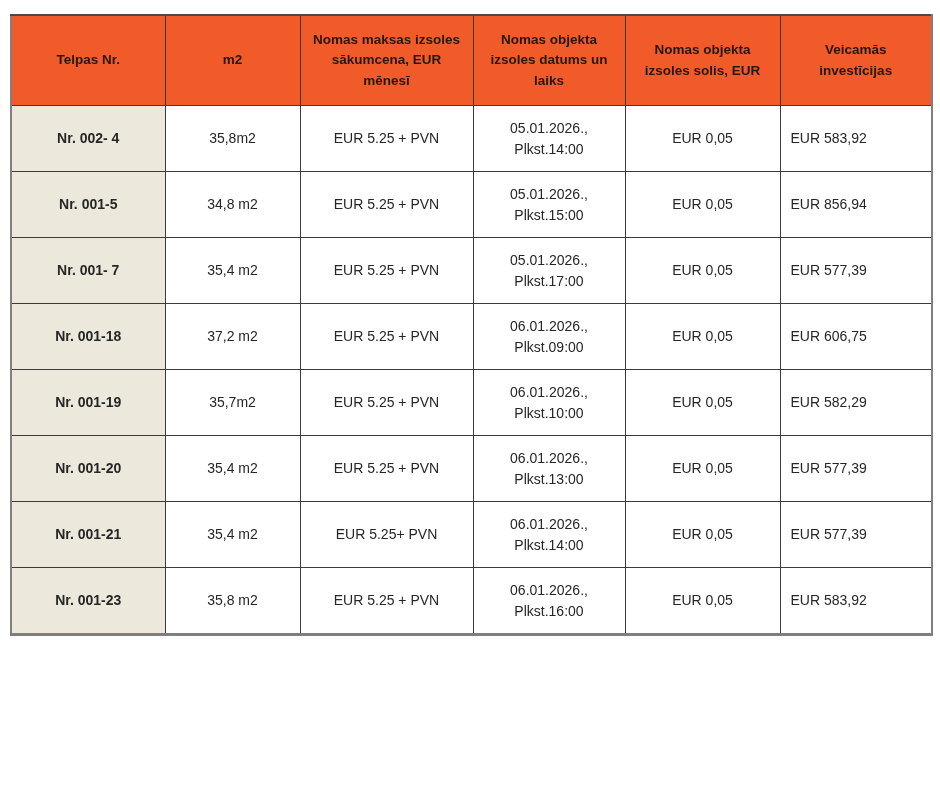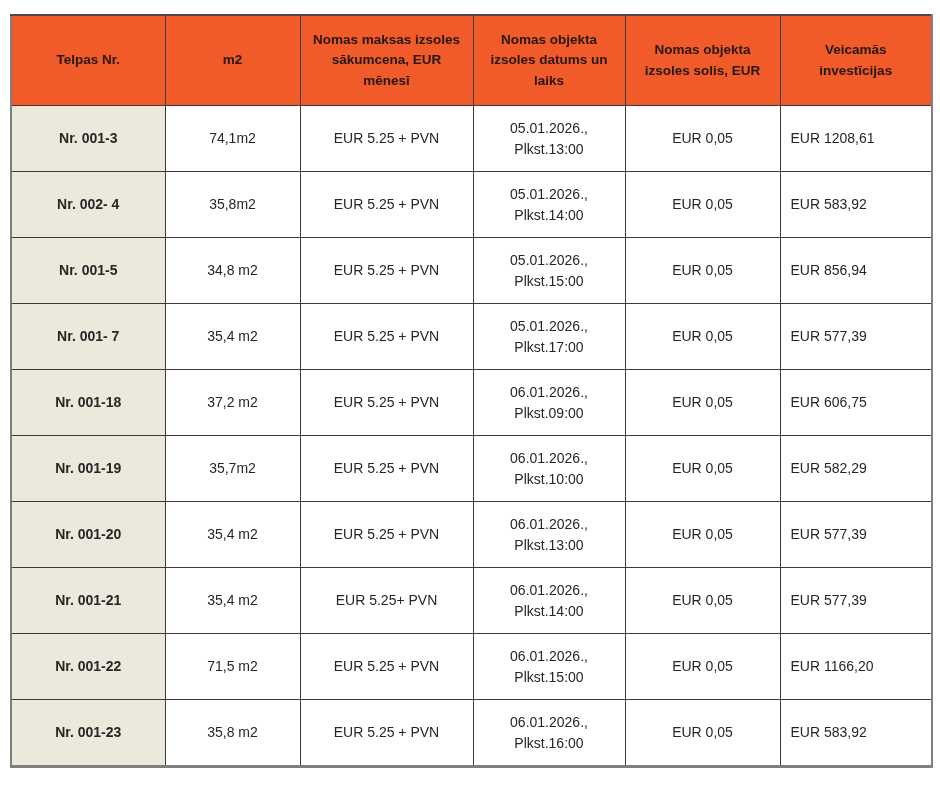--- a/index.html
+++ b/index.html
@@ -77,29 +77,20 @@
           <th class="col-nr">Telpas Nr.</th>
           <th class="col-m2">m2</th>
           <th class="col-price">Nomas maksas izsoles sākumcena, EUR mēnesī</th>
           <th class="col-datetime">Nomas objekta izsoles datums un laiks</th>
           <th class="col-step">Nomas objekta izsoles solis, EUR</th>
           <th class="col-invest">Veicamās investīcijas</th>
         </tr>
     </thead>
     <tbody>
         <tr>
-          <td class="col-nr">Nr. 001-3</td>
-          <td class="col-m2">74,1m2</td>
-          <td class="col-price">EUR 5.25 + PVN</td>
-          <td class="col-datetime">05.01.2026.,
-Plkst.13:00</td>
-          <td class="col-step">EUR 0,05</td>
-          <td class="col-invest">EUR 1208,61</td>
-        </tr>
-        <tr>
           <td class="col-nr">Nr. 002- 4</td>
           <td class="col-m2">35,8m2</td>
           <td class="col-price">EUR 5.25 + PVN</td>
           <td class="col-datetime">05.01.2026.,
 Plkst.14:00</td>
           <td class="col-step">EUR 0,05</td>
           <td class="col-invest">EUR 583,92</td>
         </tr>
         <tr>
           <td class="col-nr">Nr. 001-5</td>
@@ -149,29 +140,20 @@
         <tr>
           <td class="col-nr">Nr. 001-21</td>
           <td class="col-m2">35,4 m2</td>
           <td class="col-price">EUR 5.25+ PVN</td>
           <td class="col-datetime">06.01.2026.,
 Plkst.14:00</td>
           <td class="col-step">EUR 0,05</td>
           <td class="col-invest">EUR 577,39</td>
         </tr>
         <tr>
-          <td class="col-nr">Nr. 001-22</td>
-          <td class="col-m2">71,5 m2</td>
-          <td class="col-price">EUR 5.25 + PVN</td>
-          <td class="col-datetime">06.01.2026.,
-Plkst.15:00</td>
-          <td class="col-step">EUR 0,05</td>
-          <td class="col-invest">EUR 1166,20</td>
-        </tr>
-        <tr>
           <td class="col-nr">Nr. 001-23</td>
           <td class="col-m2">35,8 m2</td>
           <td class="col-price">EUR 5.25 + PVN</td>
           <td class="col-datetime">06.01.2026.,
 Plkst.16:00</td>
           <td class="col-step">EUR 0,05</td>
           <td class="col-invest">EUR 583,92</td>
         </tr>
       </tbody>
   </table>

